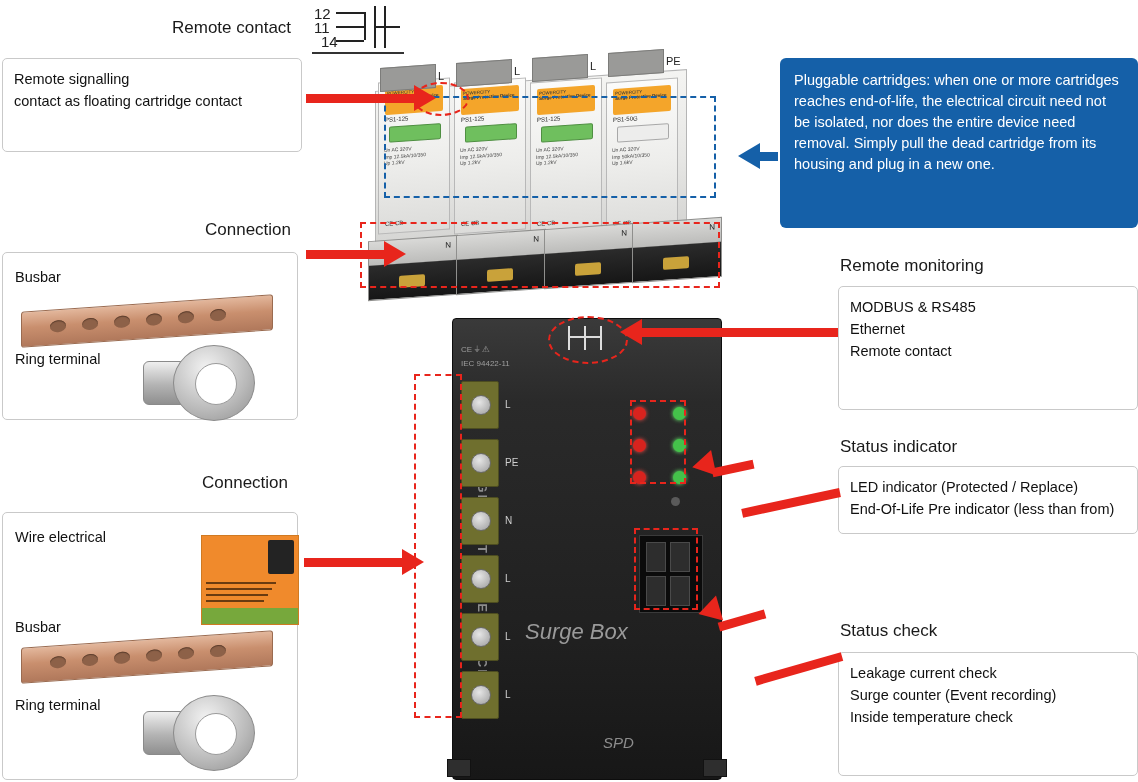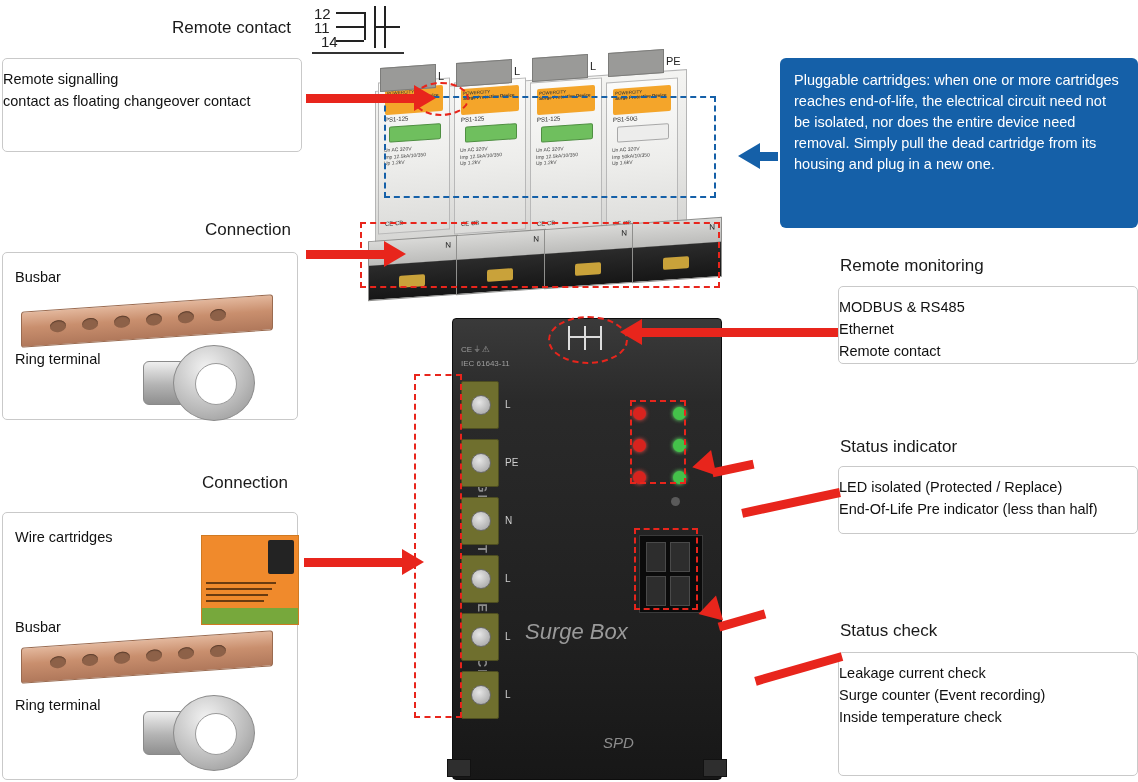--- a/index.html
+++ b/index.html
@@ -9,21 +9,21 @@
     font-family:"Liberation Sans", sans-serif;
     overflow:hidden;
   }
   
   .callout{
     position:absolute;
     background:#ffffff;
     border:1px solid #c9c9c9;
     border-radius:5px;
     box-sizing:border-box;
-    padding:10px 0;
+    padding:10px 11px;
     font-size:14.5px;
     color:#111;
     line-height:1.5;
   }
   .callout .line{white-space:nowrap;}
   .heading{
     position:absolute;
     font-size:17px;
     color:#1a1a1a;
     font-family:"Liberation Sans", sans-serif;
@@ -143,21 +143,21 @@
 
 <div class="heading" style="left:172px;top:18px;">Remote contact</div>
 <div class="heading" style="left:205px;top:220px;">Connection</div>
 <div class="heading" style="left:202px;top:473px;">Connection</div>
 <div class="heading" style="left:840px;top:256px;">Remote monitoring</div>
 <div class="heading" style="left:840px;top:437px;">Status indicator</div>
 <div class="heading" style="left:840px;top:621px;">Status check</div>
 
 <div class="callout" style="left:2px;top:58px;width:300px;height:94px;">
   <div class="line">Remote signalling</div>
-  <div class="line">contact as floating changeover contact</div>
+  <div class="line">contact as floating cartridge contact</div>
 </div>
 
 <div class="callout" style="left:2px;top:252px;width:296px;height:168px;padding:14px 12px;">
   <div class="line" style="margin-bottom:4px;">Busbar</div>
 
   <div style="position:relative;height:50px;">
     <div class="busbar" style="left:6px;top:10px;">
       <div class="hole" style="left:28px;"></div>
       <div class="hole" style="left:60px;"></div>
       <div class="hole" style="left:92px;"></div>
@@ -168,21 +168,21 @@
   </div>
   <div class="line" style="margin-top:6px;">Ring terminal</div>
   <div class="ring" style="left:140px;top:86px;">
     <div class="barrel"></div>
       <div class="pad"></div>
       <div class="hole"></div>
   </div>
 </div>
 
 <div class="callout" style="left:2px;top:512px;width:296px;height:268px;padding:14px 12px;">
-  <div class="line">Wire cartridges</div>
+  <div class="line">Wire electrical</div>
   <div class="wirepic" style="left:198px;top:22px;">
     <div class="blk"></div>
     <div class="w" style="left:4px;top:46px;width:70px;"></div>
     <div class="w" style="left:4px;top:52px;width:66px;"></div>
     <div class="w" style="left:4px;top:58px;width:62px;"></div>
     <div class="w" style="left:4px;top:64px;width:58px;"></div>
     <div class="grn"></div>
   </div>
   <div class="line" style="position:absolute;left:12px;top:104px;">Busbar</div>
   <div class="busbar" style="left:18px;top:126px;">
@@ -194,29 +194,29 @@
     <div class="hole" style="left:188px;"></div>
   </div>
   <div class="line" style="position:absolute;left:12px;top:182px;">Ring terminal</div>
   <div class="ring" style="left:140px;top:176px;">
     <div class="barrel"></div>
       <div class="pad"></div>
       <div class="hole"></div>
   </div>
 </div>
 
-<div class="callout" style="left:838px;top:286px;width:300px;height:78px;">
+<div class="callout" style="left:838px;top:286px;width:300px;height:124px;">
   <div class="line">MODBUS &amp; RS485</div>
   <div class="line">Ethernet</div>
   <div class="line">Remote contact</div>
 </div>
 
 <div class="callout" style="left:838px;top:466px;width:300px;height:68px;">
-  <div class="line">LED isolated (Protected / Replace)</div>
-  <div class="line">End-Of-Life Pre indicator (less than half)</div>
+  <div class="line">LED indicator (Protected / Replace)</div>
+  <div class="line">End-Of-Life Pre indicator (less than from)</div>
 </div>
 
 <div class="callout" style="left:838px;top:652px;width:300px;height:124px;">
   <div class="line">Leakage current check</div>
   <div class="line">Surge counter (Event recording)</div>
   <div class="line">Inside temperature check</div>
 </div>
 
 <div class="bluebox" style="left:780px;top:58px;width:358px;height:170px;">Pluggable cartridges: when one or more cartridges reaches end-of-life, the electrical circuit need not be isolated, nor does the entire device need removal. Simply pull the dead cartridge from its housing and plug in a new one.</div>
 
@@ -309,21 +309,21 @@
 </div>
 
 <div class="dash-blue" style="left:384px;top:96px;width:332px;height:102px;"></div>
 <div class="dash-red" style="left:360px;top:222px;width:360px;height:66px;"></div>
 <div class="circle-red" style="left:413px;top:82px;width:56px;height:34px;"></div>
 
 <div class="box">
   <div class="earflap" style="left:-6px;top:440px;width:22px;height:16px;"></div>
   <div class="earflap" style="right:-6px;top:440px;width:22px;height:16px;"></div>
 
-  <div class="tiny" style="left:8px;top:40px;">IEC 61643-11</div>
+  <div class="tiny" style="left:8px;top:40px;">IEC 94422-11</div>
   <div class="tiny" style="left:8px;top:26px;">CE ⏚ ⚠</div>
 
   <div class="box-vert-text">SURGE PROTECTIVE DEVICE</div>
 
   <div class="term-col">
     <div class="term" style="top:0px;">
         <div class="screw"></div>
       </div>
     <div class="term" style="top:58px;">
         <div class="screw"></div>

